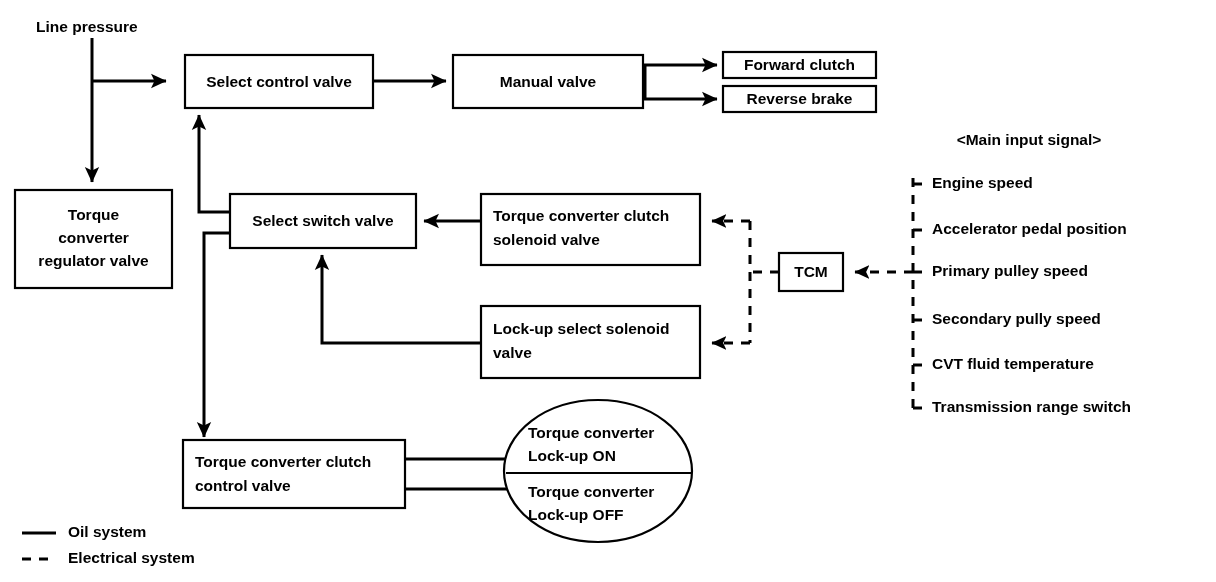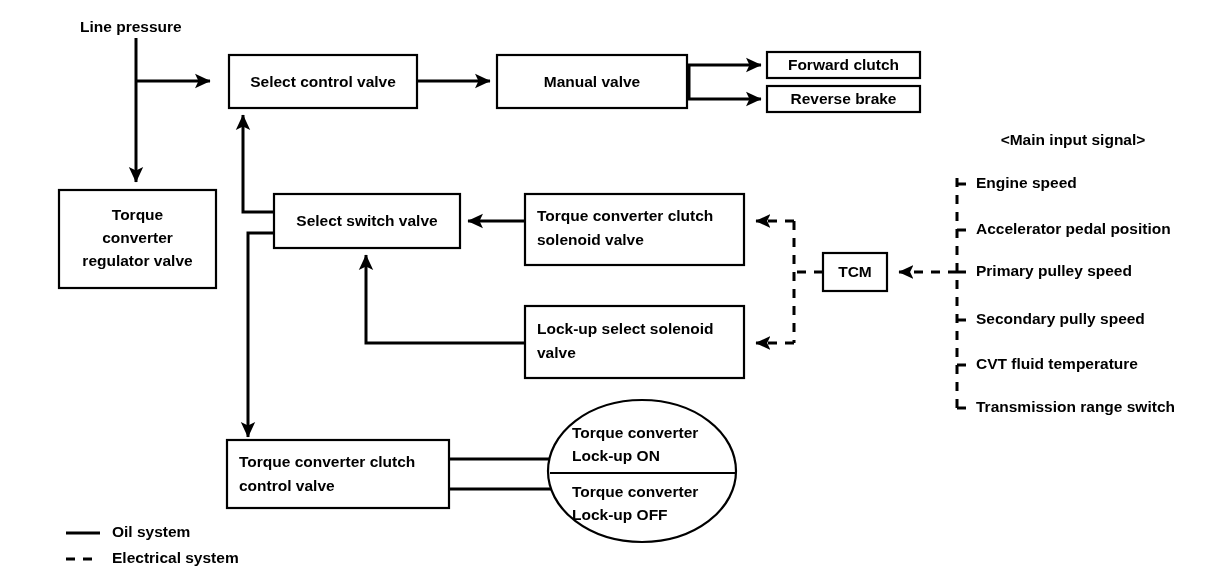--- a/index.html
+++ b/index.html
@@ -11,21 +11,20 @@
     width: 1216px;
     height: 582px;
     font-family: "Liberation Sans", sans-serif;
     overflow: hidden;
   }
   #diagram-root {
     position: relative;
     width: 964px;
     height: 582px;
     background: #ffffff;
-    margin-left: 44px;
   }
   svg.diagram {
     display: block;
     width: 1216px;
     height: 582px;
   }
   .box-rect {
     fill: #ffffff;
     stroke: #000000;
     stroke-width: 2.2;

